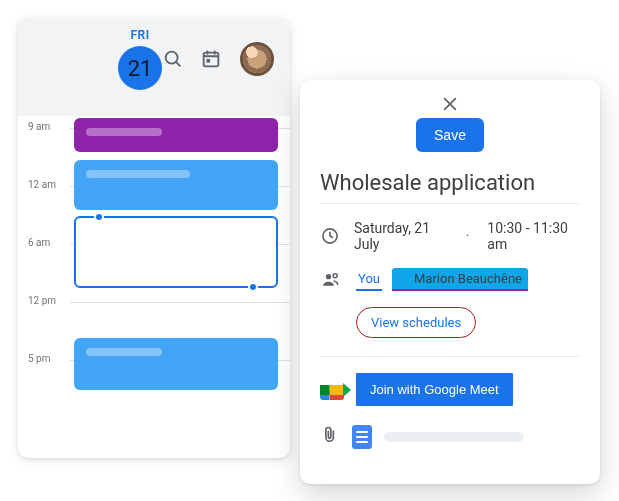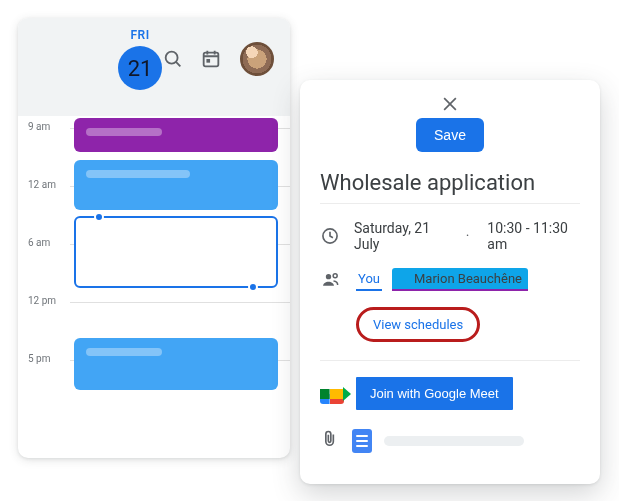--- a/index.html
+++ b/index.html
@@ -124,21 +124,21 @@
   .chips { display: flex; gap: 10px; align-items: flex-end; }
   .chip {
     font-size: 13px; padding: 3px 2px;
     border-bottom: 2px solid transparent;
   }
   .chip-you { color: #1a73e8; border-bottom-color: #1a73e8; }
   .chip-guest { color: #3c4043; border-bottom-color: #8e24aa; background: #0ea5e9; border-radius: 3px 3px 0 0; padding-left:22px; padding-right:6px;}
   .view-sched {
     margin-left: 36px;
     display: inline-block;
-    border: 3px solid #b91c1c;
+    border: 1px solid #b91c1c;
     border-radius: 18px;
     padding: 7px 14px;
     font-size: 13px; color: #1a73e8;
     cursor: pointer;
     margin-bottom: 18px;
   }
   .meet-row { display: flex; align-items: center; gap: 12px; margin-bottom: 18px; }
   .meet-logo {
     width: 24px; height: 20px; position: relative;
     border-radius: 3px; overflow: visible;

